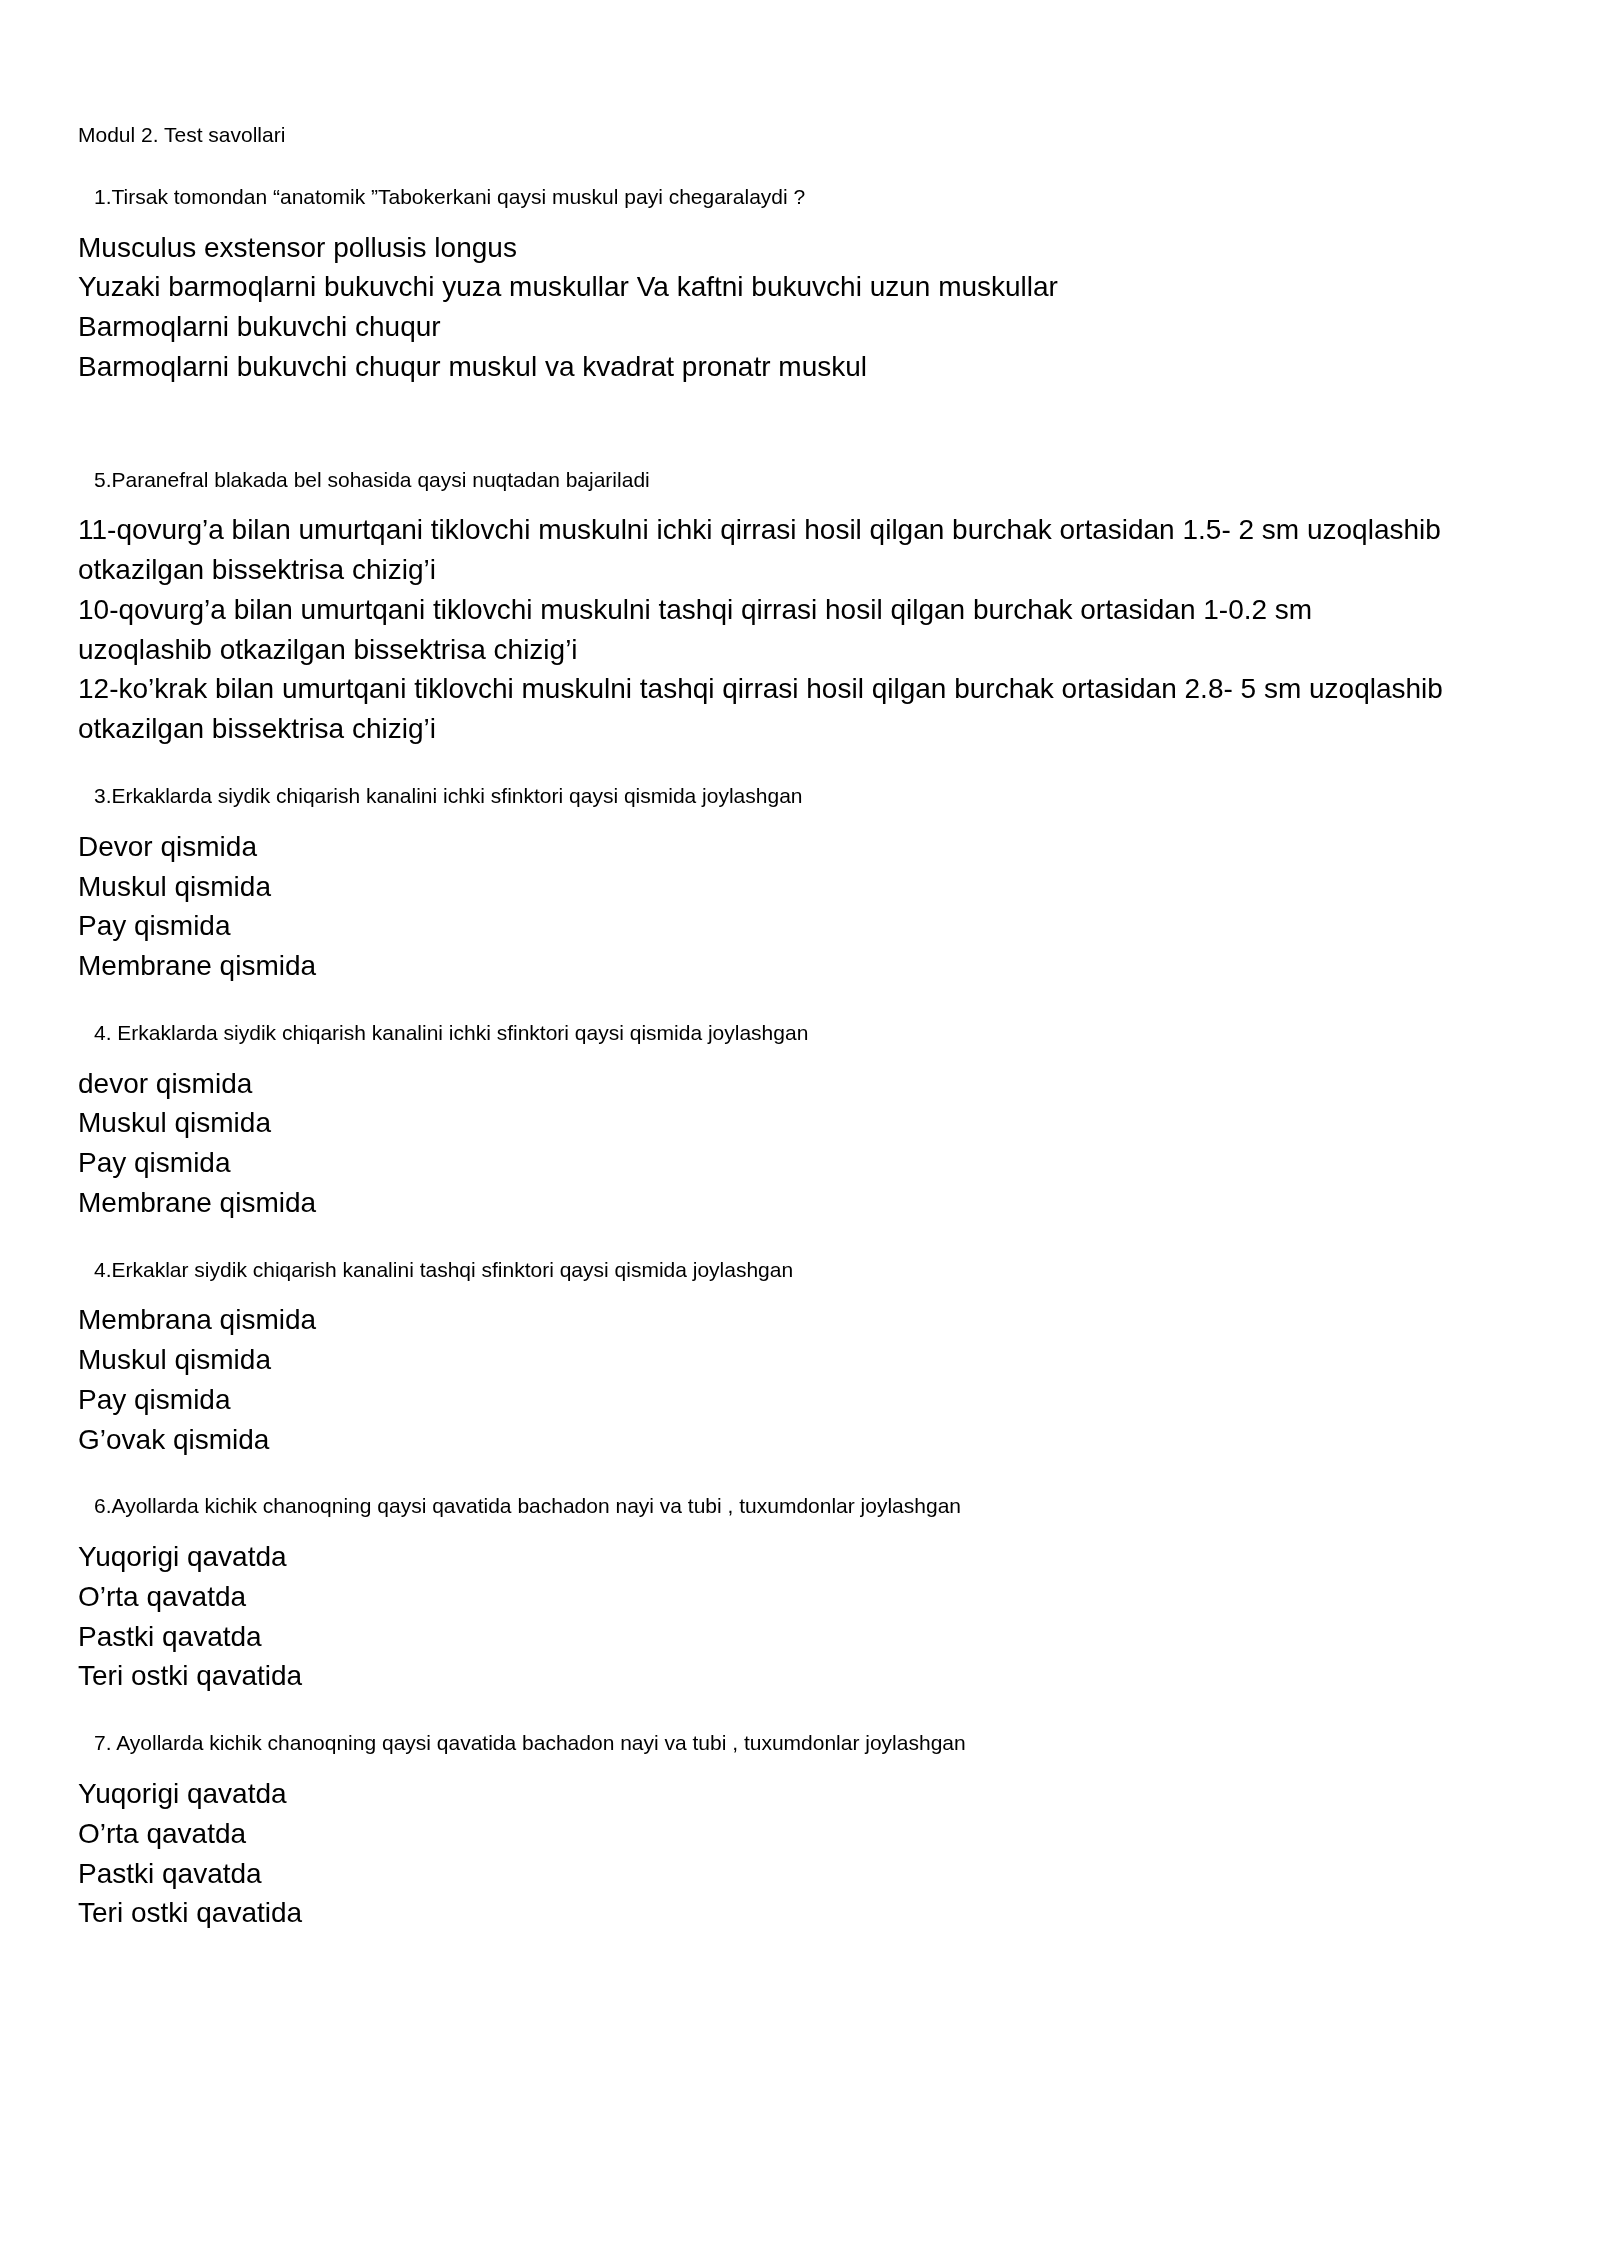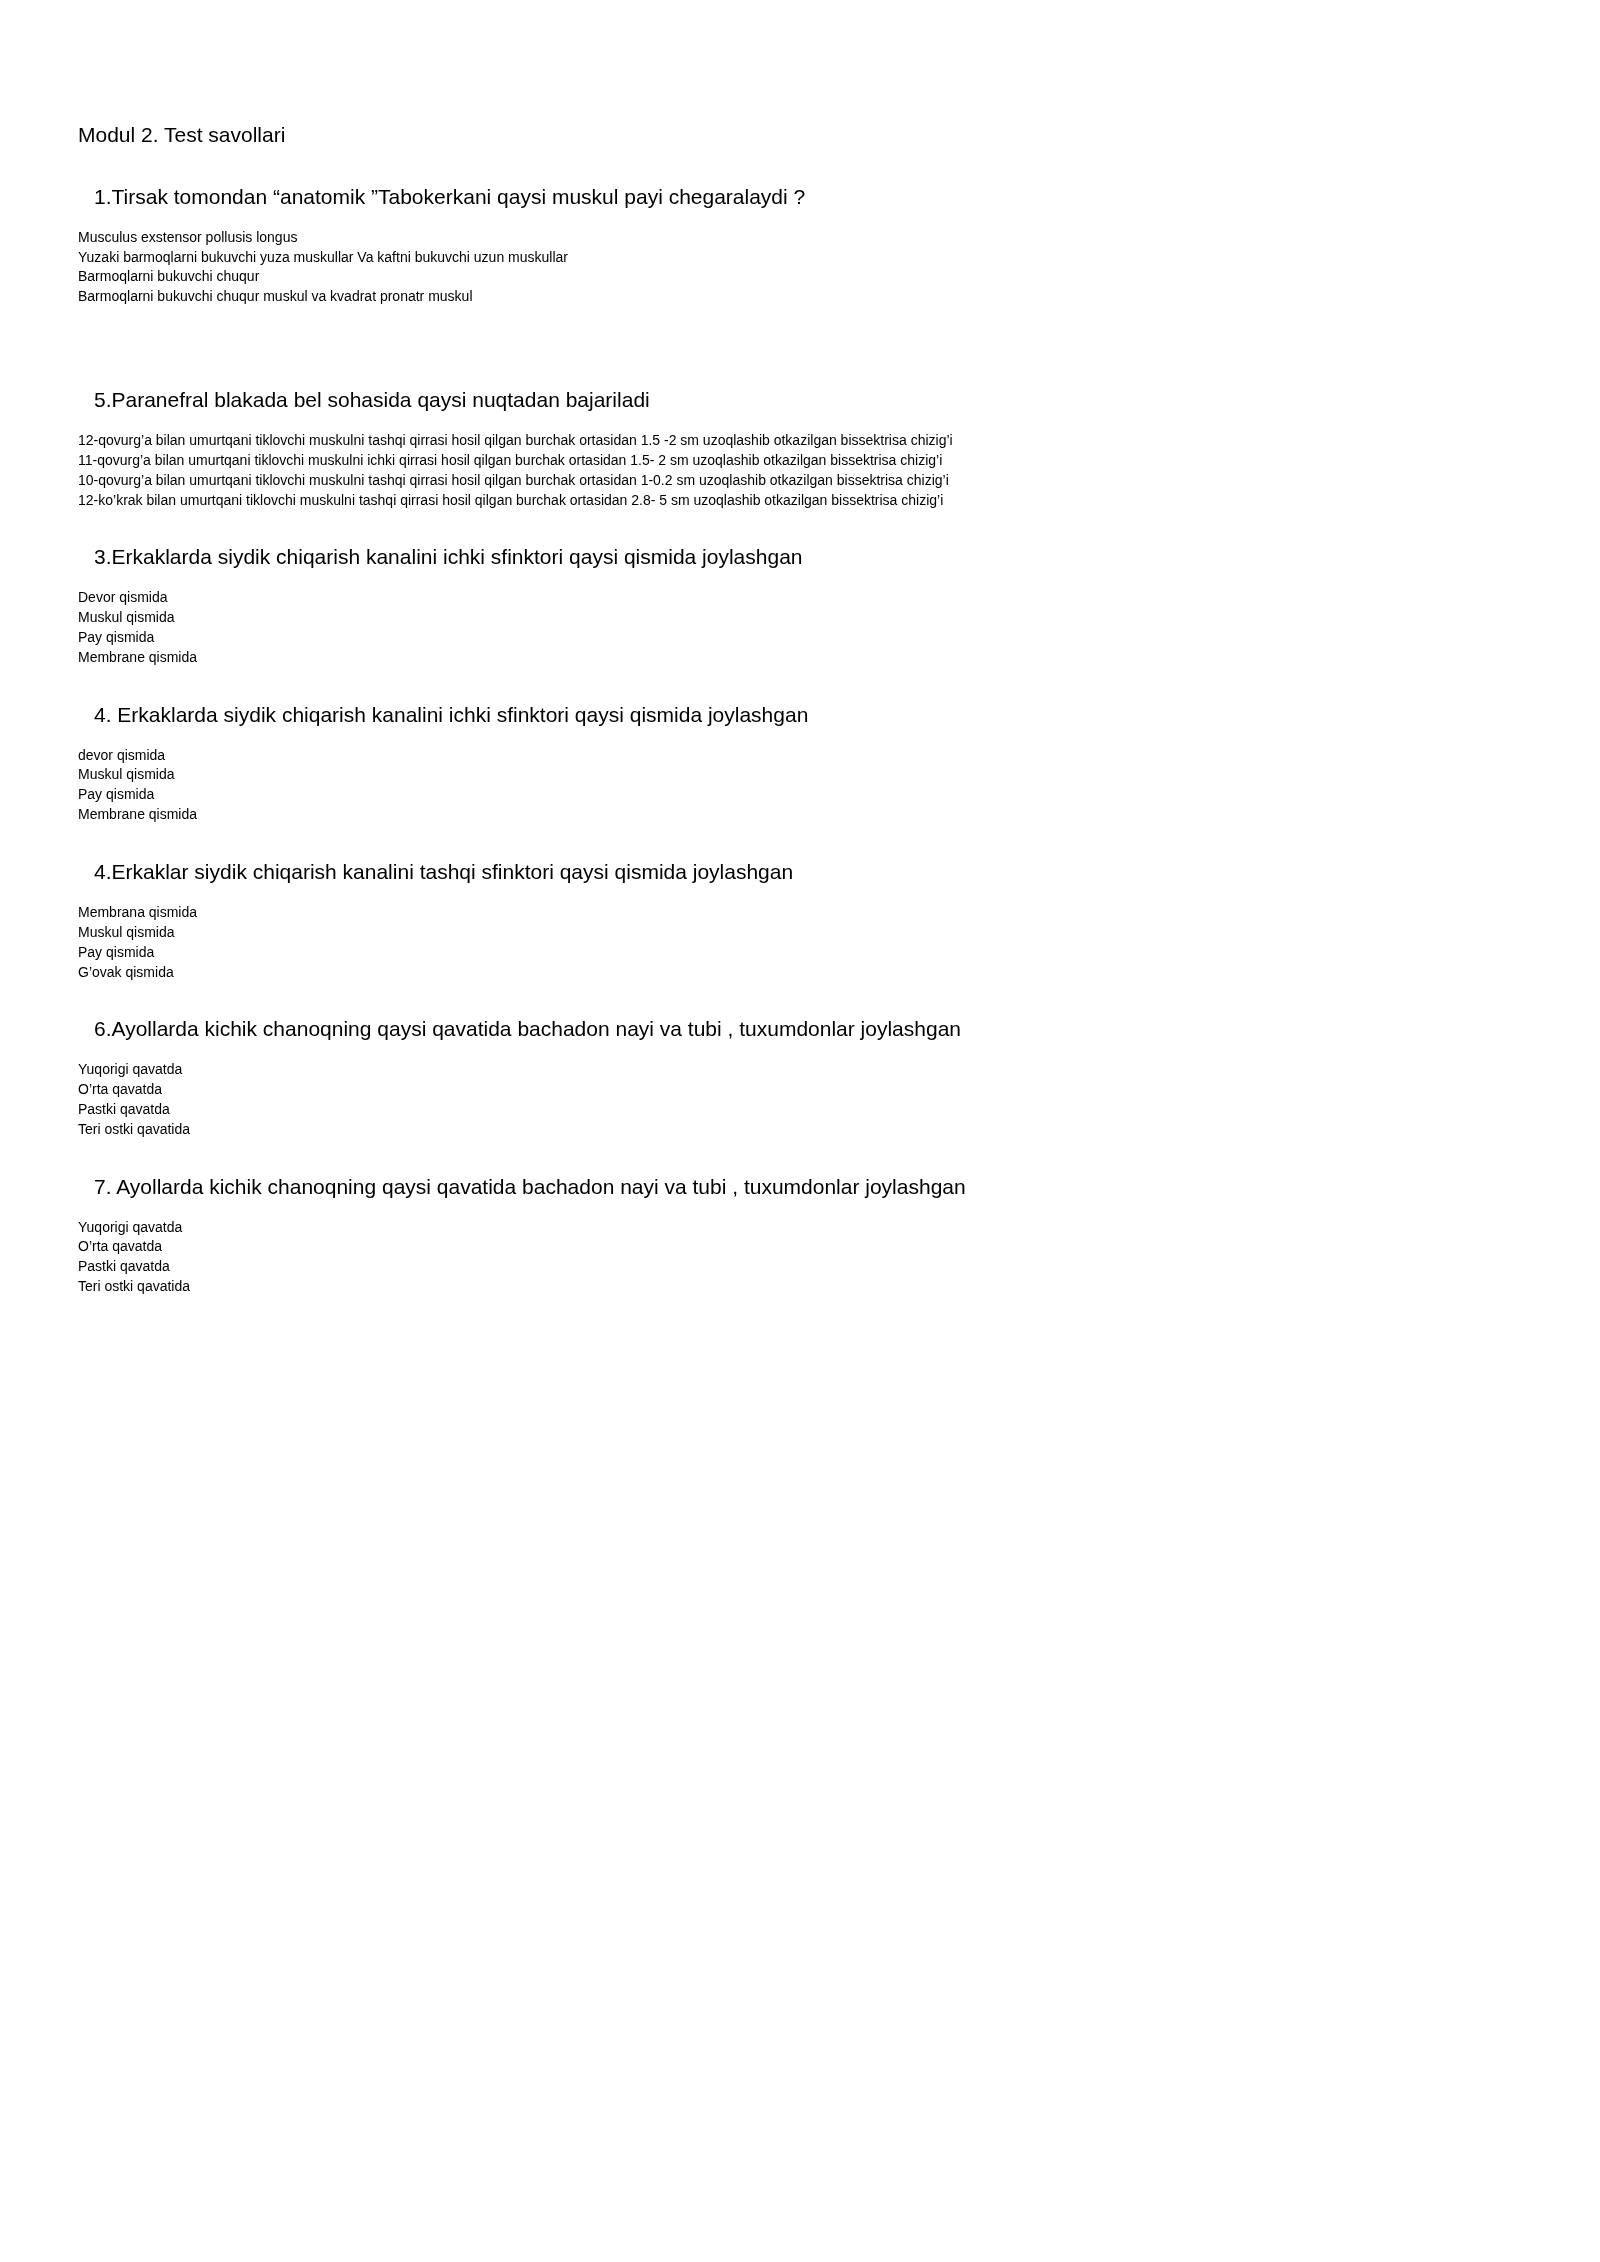--- a/index.html
+++ b/index.html
@@ -28,21 +28,21 @@
   }
   .question-block {
     margin: 0 0 32px 0;
   }
   .q-text {
     font-size: 21px;
     line-height: 1.42;
     margin: 16px;
   }
   .option {
-    font-size: 14px;
+    font-size: 28px;
     line-height: 1.42;
     margin: 0;
   }
   .spacer-lg {
     height: 30px;
   }
 </style>
 </head>
 <body>
 
@@ -52,21 +52,20 @@
       <div class="question-block">
         <p class="q-text">1.Tirsak tomondan “anatomik ”Tabokerkani qaysi muskul payi chegaralaydi ?</p>
         <p class="option">Musculus exstensor pollusis longus</p>
         <p class="option">Yuzaki barmoqlarni bukuvchi yuza muskullar Va kaftni bukuvchi uzun muskullar</p>
         <p class="option">Barmoqlarni bukuvchi chuqur</p>
         <p class="option">Barmoqlarni bukuvchi chuqur muskul va kvadrat pronatr muskul</p>
       </div>
       <div class="spacer-lg"></div>
       <div class="question-block">
         <p class="q-text">5.Paranefral blakada bel sohasida qaysi nuqtadan bajariladi</p>
-        <p class="option">12-qovurg’a bilan umurtqani tiklovchi muskulni tashqi qirrasi hosil qilgan burchak ortasidan 1.5 -2 sm uzoqlashib otkazilgan bissektrisa chizig’i</p>
         <p class="option">11-qovurg’a bilan umurtqani tiklovchi muskulni ichki qirrasi hosil qilgan burchak ortasidan 1.5- 2 sm uzoqlashib otkazilgan bissektrisa chizig’i</p>
         <p class="option">10-qovurg’a bilan umurtqani tiklovchi muskulni tashqi qirrasi hosil qilgan burchak ortasidan 1-0.2 sm uzoqlashib otkazilgan bissektrisa chizig’i</p>
         <p class="option">12-ko’krak bilan umurtqani tiklovchi muskulni tashqi qirrasi hosil qilgan burchak ortasidan 2.8- 5 sm uzoqlashib otkazilgan bissektrisa chizig’i</p>
       </div>
       <div class="question-block">
         <p class="q-text">3.Erkaklarda siydik chiqarish kanalini ichki sfinktori qaysi qismida joylashgan</p>
         <p class="option">Devor qismida</p>
         <p class="option">Muskul qismida</p>
         <p class="option">Pay qismida</p>
         <p class="option">Membrane qismida</p>

